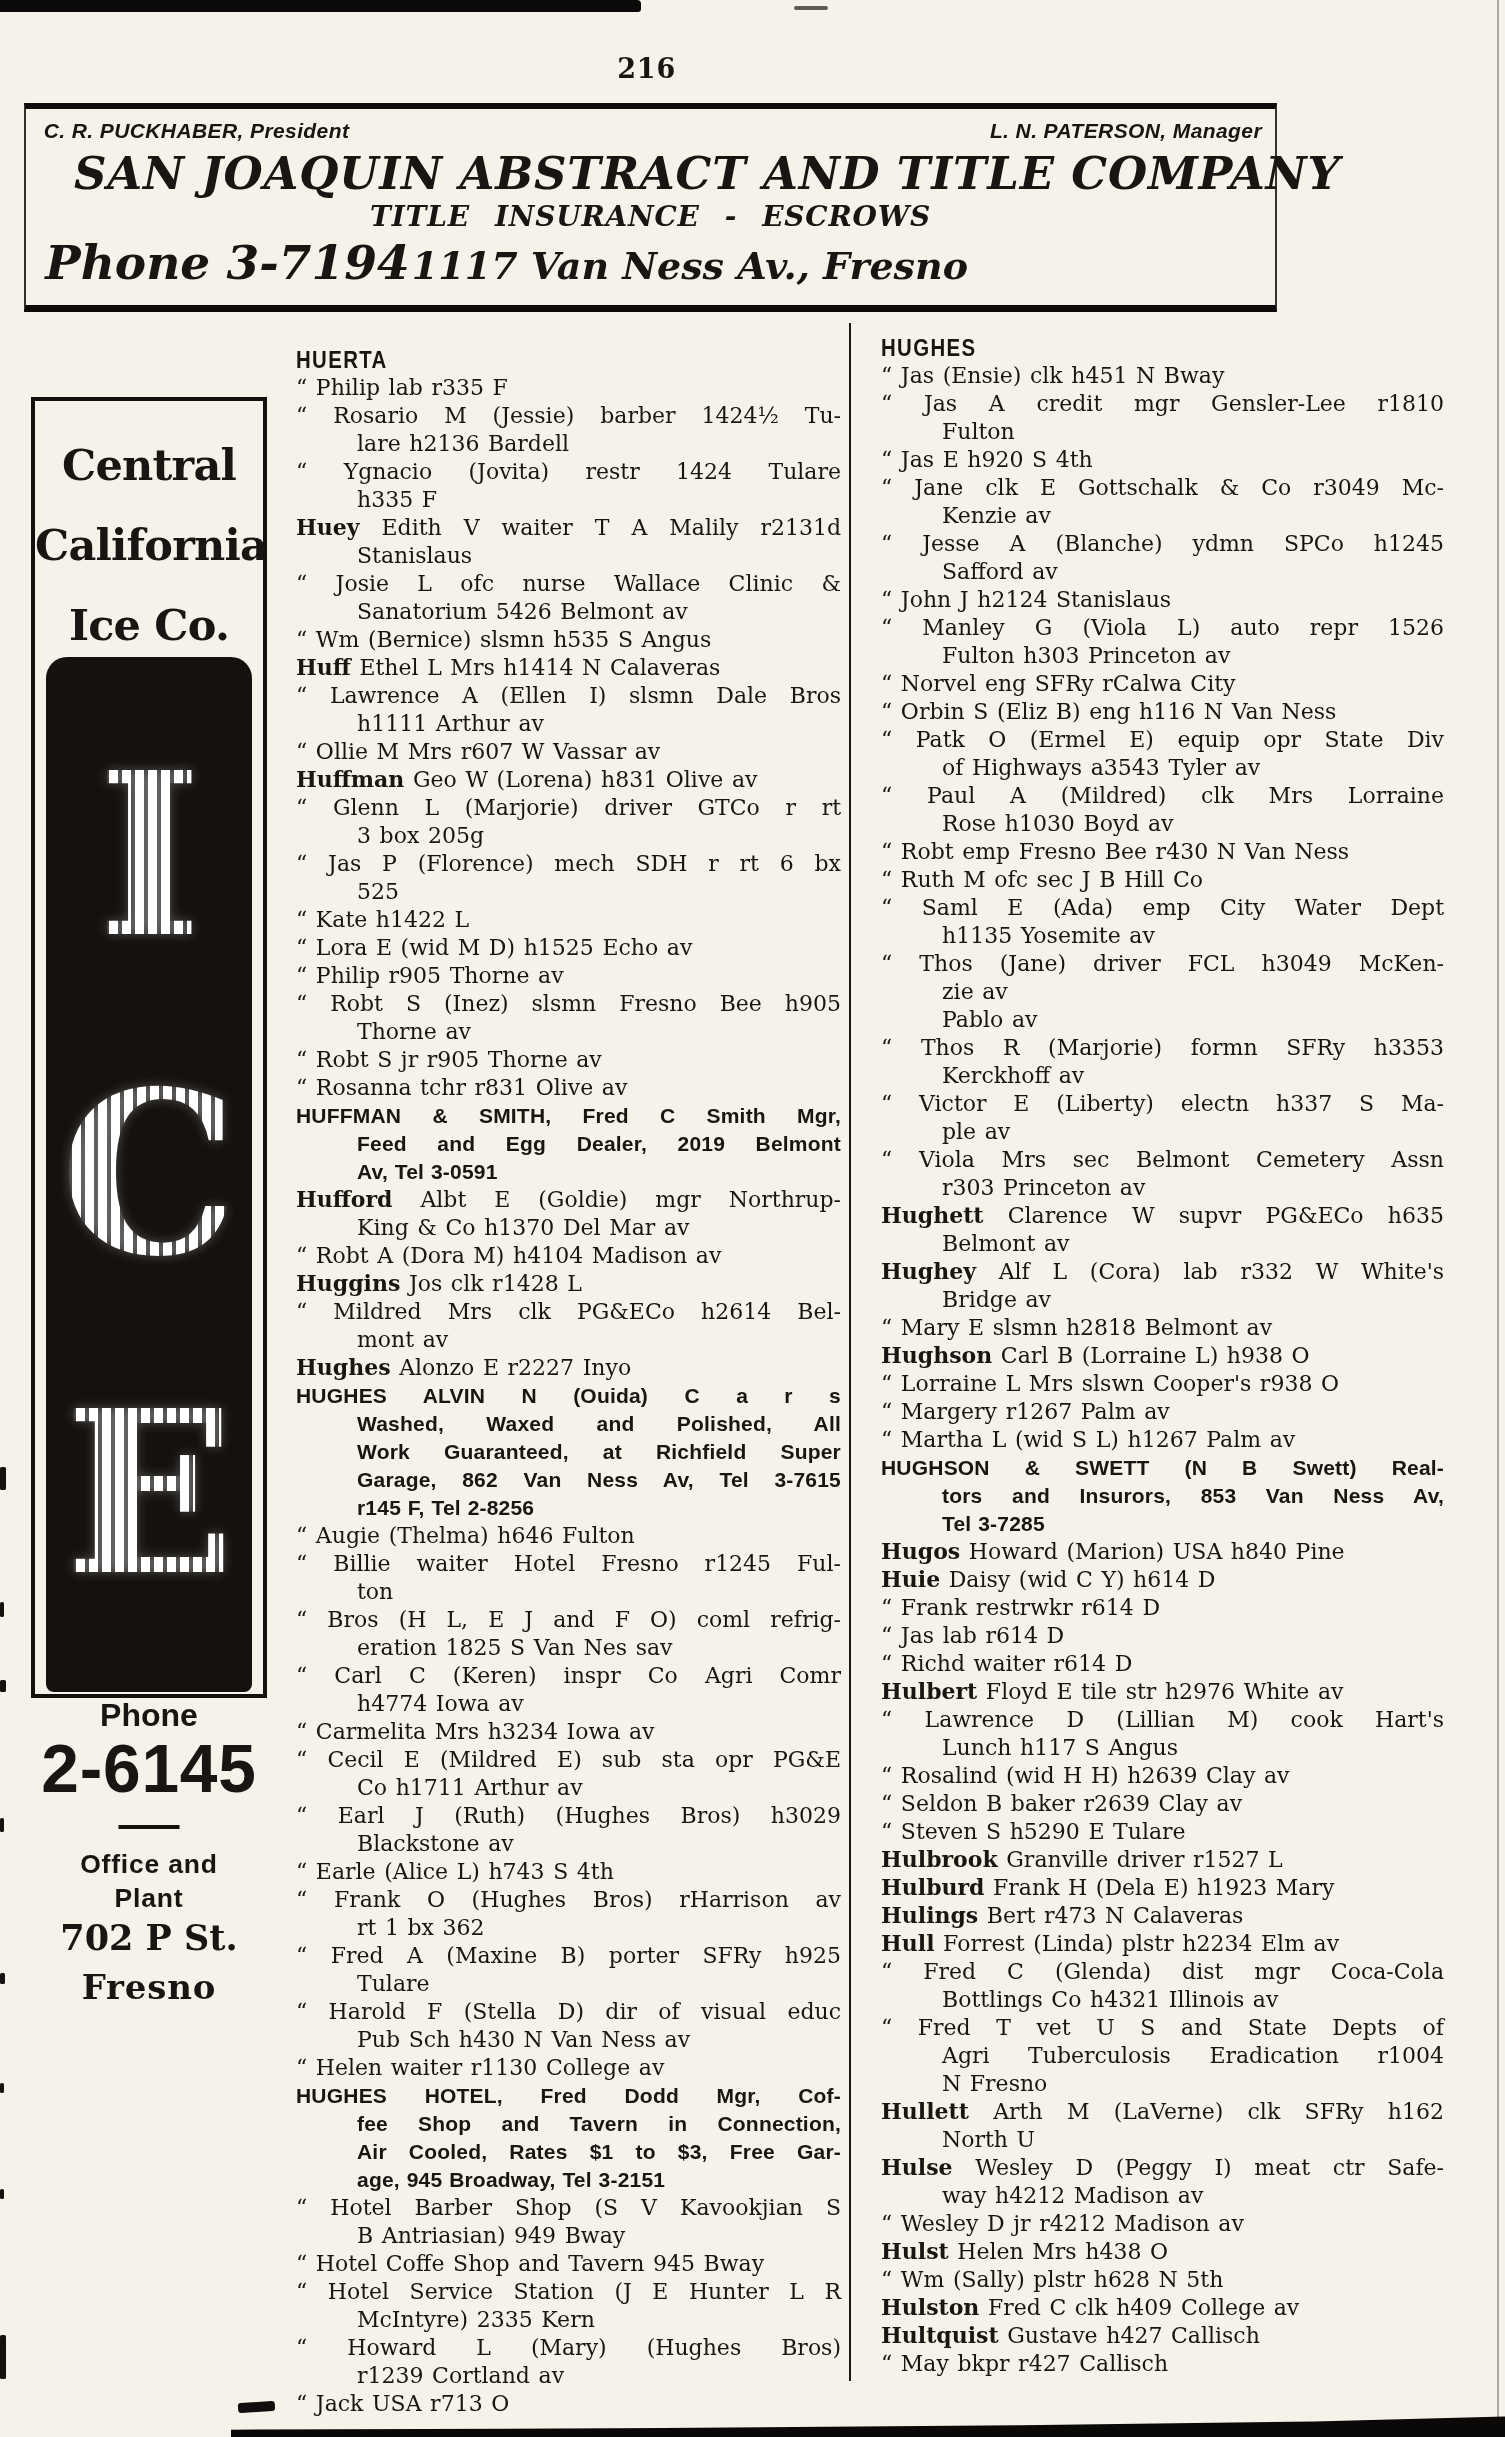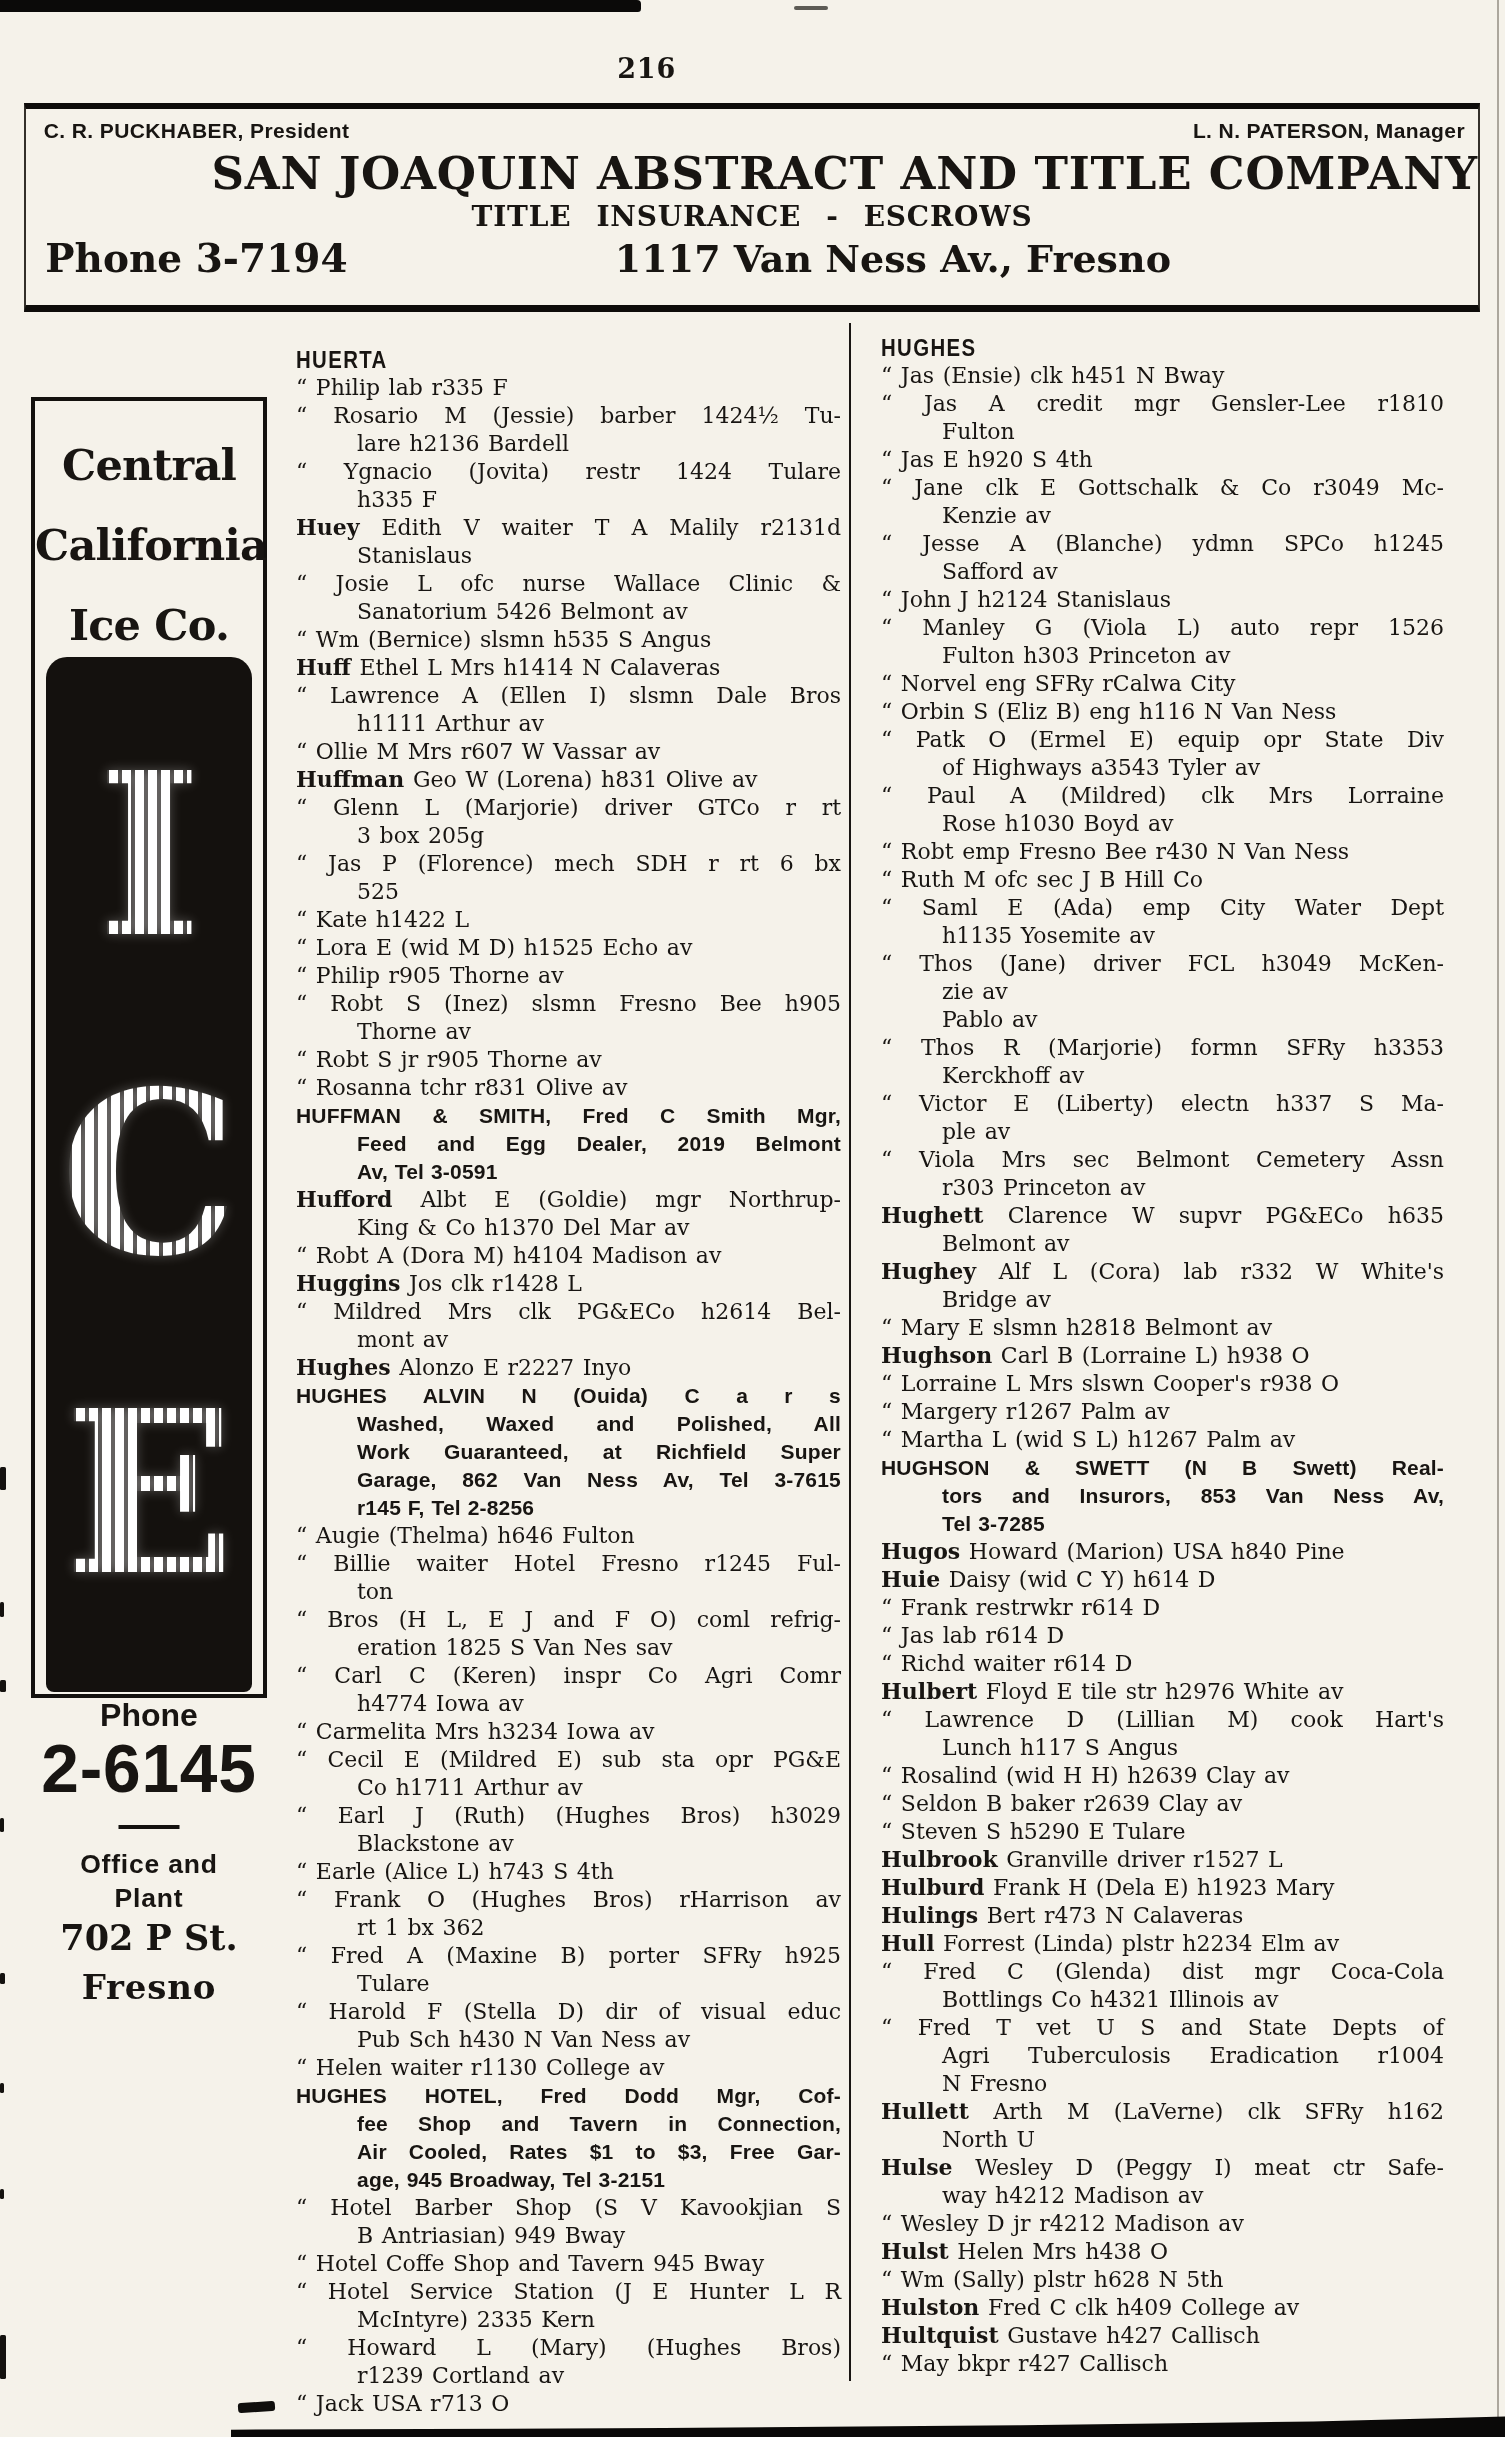--- a/index.html
+++ b/index.html
@@ -16,30 +16,30 @@
   .art-top2{position:absolute;left:794px;top:5.6px;width:34px;height:4.8px;background:#2a2823;opacity:.75;border-radius:2.4px;}
   .art-right{position:absolute;left:1497px;top:0;width:2.4px;height:2438px;background:#9a948a;opacity:.8;}
   .art-bottom{position:absolute;left:231px;top:2416px;width:1274px;height:22px;background:#0a0908;
     clip-path:polygon(0 62%,34% 55%,62% 42%,85% 25%,100% 2%,100% 100%,0 100%);}
   .art-blob{position:absolute;left:238px;top:2402px;width:37px;height:10.4px;background:#100f0d;border-radius:3.2px;transform:rotate(-4deg);}
   .art-mark{position:absolute;background:#14120f;border-radius:1.6px;}
   
   .pagenum{position:absolute;left:555px;top:53px;width:121px;text-align:right;
     font-weight:bold;font-size:27px;letter-spacing:0.8px;}
   
-  .header-ad{position:absolute;left:24px;top:103px;width:1456px;height:209px;box-sizing:border-box;
+  .header-ad{position:absolute;left:24px;top:103px;width:1253px;height:209px;box-sizing:border-box;
     border-top:6.4px solid #0e0c0a;border-bottom:7.2px solid #0e0c0a;
-    border-left:2.4px solid #34302a;border-right:2.4px solid #34302a;}
+    border-left:2.4px solid #34302a;border-right:2.4px solid #34302a;font-style:italic;}
   .ha-row1{display:flex;justify-content:space-between;padding:10.4px 13px 0 17.7px;
     font-family:"Liberation Sans",sans-serif;font-weight:bold;font-size:21px;letter-spacing:0.4px;}
   .ha-company{text-align:right;margin-top:4px;font-weight:bold;font-size:45px;letter-spacing:0.8px;white-space:nowrap;padding-left:48px;}
   .ha-services{text-align:center;margin-top:0;font-weight:bold;font-size:28px;letter-spacing:0.8px;word-spacing:14.5px;}
   .ha-row2{display:flex;justify-content:space-between;align-items:baseline;padding:1.6px 307px 0 19.3px;
     font-weight:bold;}
-  .ha-phone{font-size:39px;white-space:nowrap;}
+  .ha-phone{font-size:47px;white-space:nowrap;}
   .ha-address{font-size:38px;white-space:nowrap;}
   
   .sidebar-ad{position:absolute;left:31px;top:397px;width:236px;height:1301px;box-sizing:border-box;
     border:4px solid #13110e;}
   .sb-title{position:absolute;top:24px;left:0;right:0;text-align:center;
     font-weight:bold;font-size:43px;line-height:80px;letter-spacing:-0.8px;}
   .ice-panel{position:absolute;top:256px;left:50%;transform:translateX(-50%);
     width:206px;height:1035px;background:#14110e;border-radius:21px 21px 8px 8px;
     display:flex;flex-direction:column;align-items:center;justify-content:space-evenly;overflow:hidden;}
   .ice-letter{

